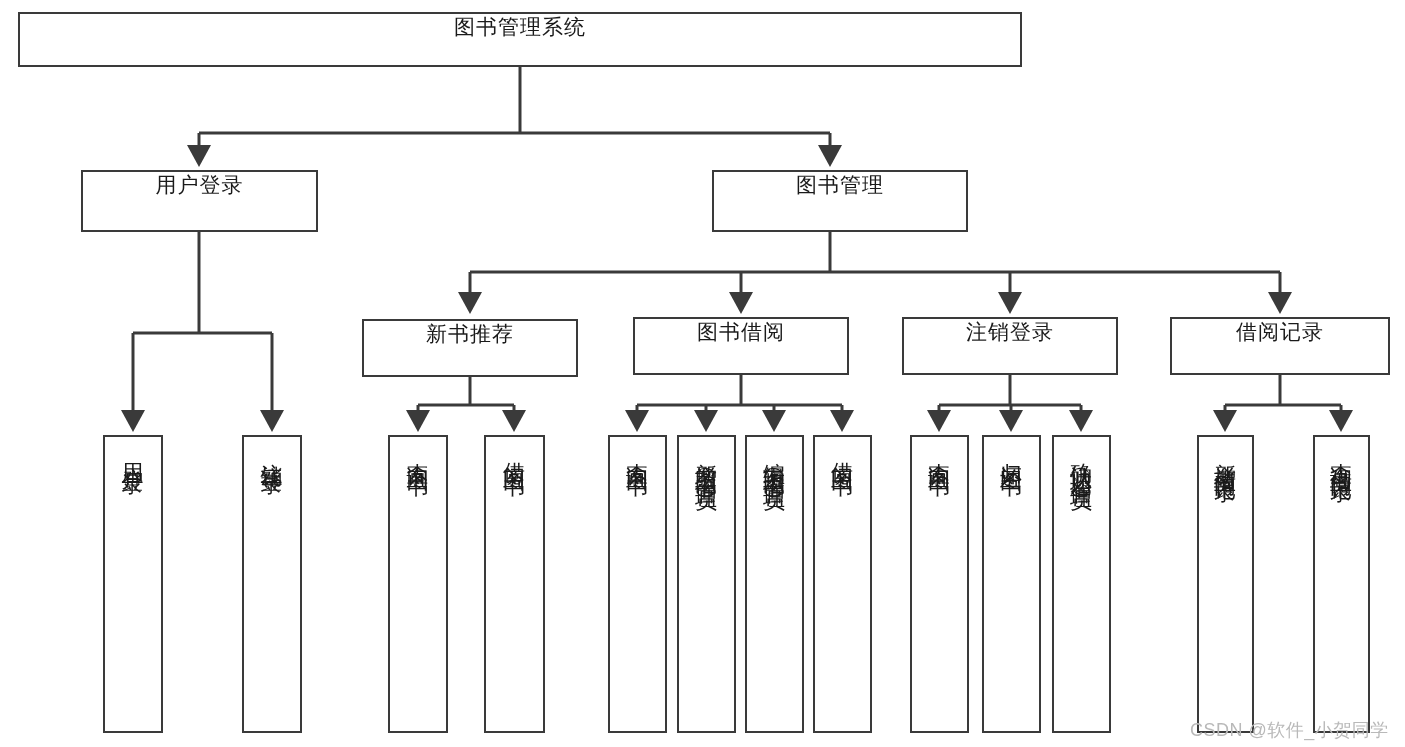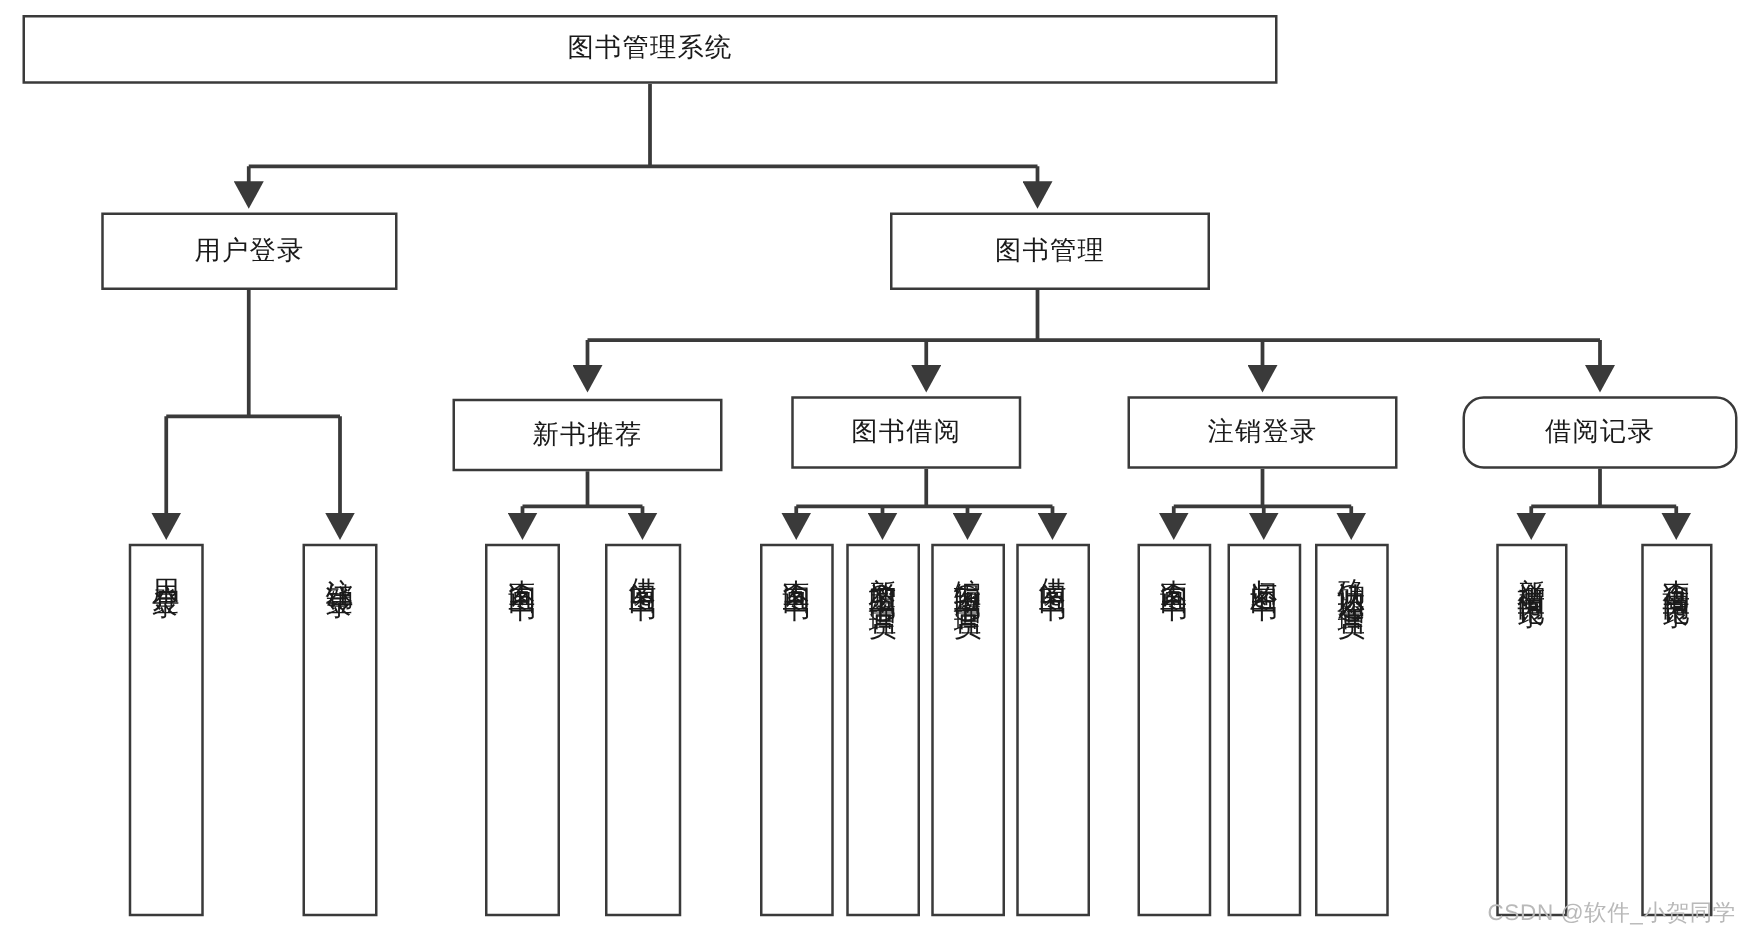--- a/index.html
+++ b/index.html
@@ -19,21 +19,20 @@
     left:0;top:0;
     width:1405px;height:747px;
     pointer-events:none;
   }
   .node{
     position:absolute;
     box-sizing:border-box;
     border:2px solid #3a3a3a;
     background:#ffffff;
     display:flex;
-    align-items:center;
     justify-content:center;
     text-align:center;
   }
   .node .label{
     font-size:21px;
     line-height:1.25;
     letter-spacing:1px;
     color:#1a1a1a;
     white-space:nowrap;
   }
@@ -124,27 +123,27 @@
   <div class="node" id="l2-0" style="left: 81px; top: 170px; width: 237px; height: 62px;">
     <span class="label">用户登录</span>
   </div>
   <div class="node" id="l2-1" style="left: 712px; top: 170px; width: 256px; height: 62px;">
     <span class="label">图书管理</span>
   </div>
 
   <div class="node" id="l3-0" style="left: 362px; top: 319px; width: 216px; height: 58px;">
     <span class="label">新书推荐</span>
   </div>
-  <div class="node" id="l3-1" style="left: 633px; top: 317px; width: 184px; height: 58px;">
+  <div class="node" id="l3-1" style="left: 633px; top: 317px; width: 216px; height: 58px;">
     <span class="label">图书借阅</span>
   </div>
   <div class="node" id="l3-2" style="left: 902px; top: 317px; width: 216px; height: 58px;">
     <span class="label">注销登录</span>
   </div>
-  <div class="node" id="l3-3" style="left: 1170px; top: 317px; width: 220px; height: 58px; border-radius: 17px;">
+  <div class="node" id="l3-3" style="left: 1170px; top: 317px; width: 220px; height: 58px;">
     <span class="label">借阅记录</span>
   </div>
 
   <div class="node vertical" id="lf-0" style="left: 103px; top: 435px; width: 60px; height: 298px;">
     <span class="label">用户登录</span>
   </div>
   <div class="node vertical" id="lf-1" style="left: 242px; top: 435px; width: 60px; height: 298px;">
     <span class="label">注销登录</span>
   </div>
   <div class="node vertical" id="lf-2" style="left: 388px; top: 435px; width: 60px; height: 298px;">

